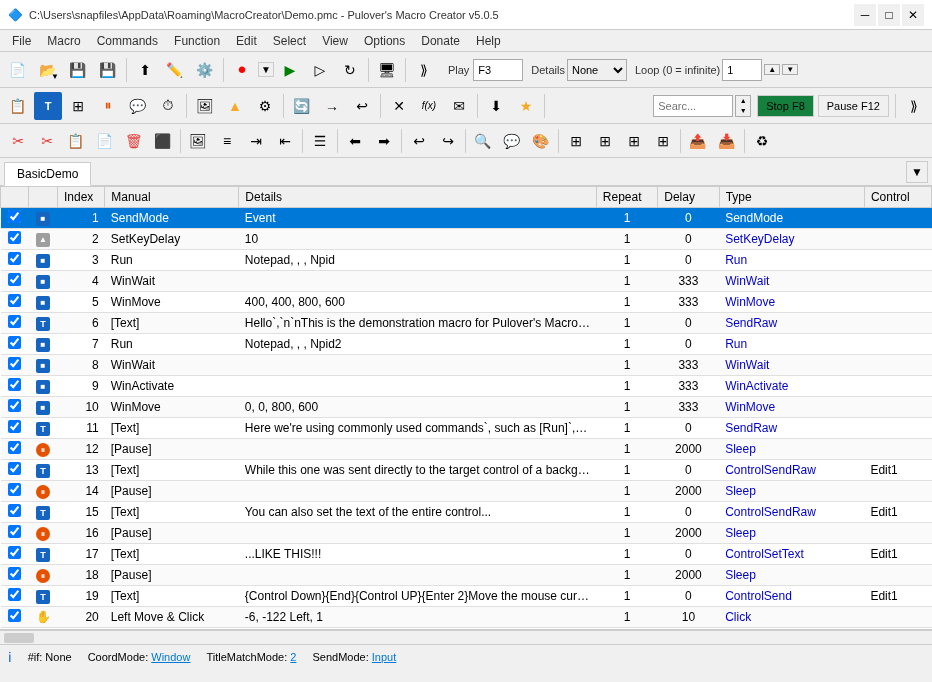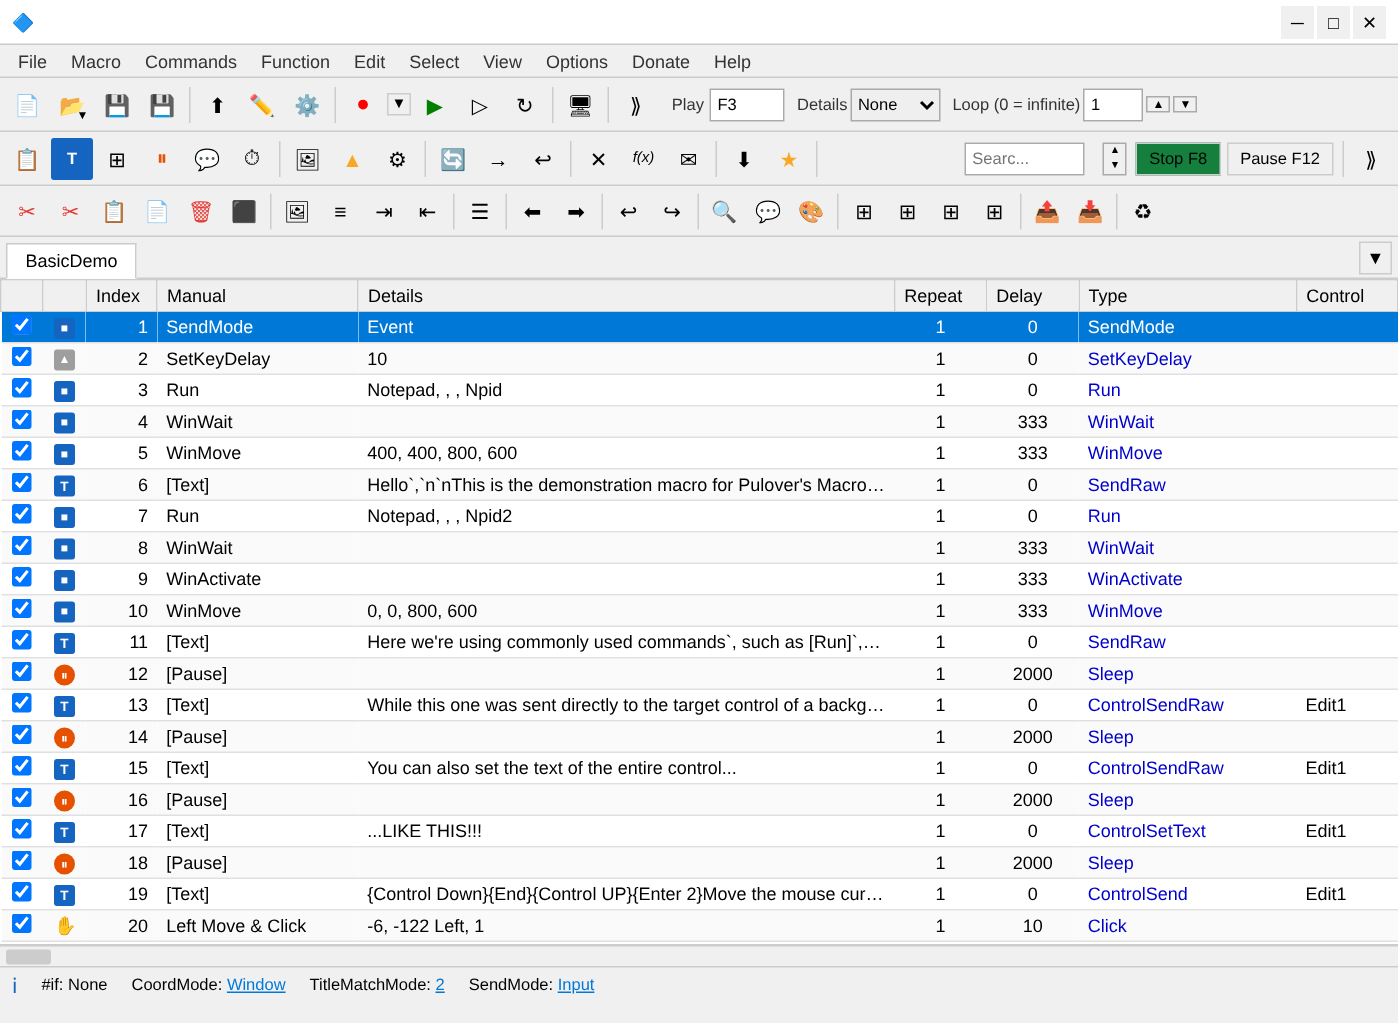--- a/index.html
+++ b/index.html
@@ -20,21 +20,21 @@
     .tb-btn { width: 28px; height: 28px; border: 1px solid transparent; background: transparent; cursor: pointer; display: flex; align-items: center; justify-content: center; font-size: 14px; border-radius: 2px; }
     .tb-separator { width: 1px; height: 24px; background: #ccc; margin: 0 2px; }
     
     
     .play-area { display: flex; align-items: center; gap: 4px; margin-left: 4px; }
     .play-label { font-size: 11px; color: #333; }
     .play-input { width: 50px; height: 22px; border: 1px solid #aaa; background: white; padding: 0 4px; font-size: 11px; }
     .loop-input { width: 40px; height: 22px; border: 1px solid #aaa; background: white; padding: 0 4px; font-size: 11px; }
     
     
-    .search-area { display: flex; align-items: center; gap: 12px; }
+    .search-area { display: flex; align-items: center; gap: 2px; }
     .search-input { width: 80px; height: 22px; border: 1px solid #aaa; background: white; padding: 0 4px; font-size: 11px; }
     
     
     #toolbar2 { background: #f0f0f0; border-bottom: 1px solid #ccc; display: flex; align-items: center; padding: 2px 4px; gap: 2px; height: 36px; }
     
     
     #toolbar3 { background: #f0f0f0; border-bottom: 1px solid #ccc; display: flex; align-items: center; padding: 2px 4px; gap: 1px; height: 34px; }
     
     
     #tab-bar { background: #f0f0f0; border-bottom: 1px solid #ccc; display: flex; align-items: flex-end; padding: 0 4px; height: 28px; }
@@ -72,20 +72,21 @@
     .checkbox-cell { font-size: 11px; }
     
     #scrollbar-h { height: 14px; background: #f0f0f0; border-top: 1px solid #ccc; display: flex; align-items: center; padding: 0 2px; }
   </style>
 </head>
 <body>
 
 <div id="title-bar">
   <div id="title-bar-left">
     <span>🔷</span>
+    <span style="font-size:11px;">C:\Users\snapfiles\AppData\Roaming\MacroCreator\Demo.pmc - Pulover's Macro Creator v5.0.5</span>
   </div>
   <div id="title-bar-controls">
     <button class="win-btn">─</button>
     <button class="win-btn">□</button>
     <button class="win-btn win-btn-close">✕</button>
   </div>
 </div>
 
 <div id="menu-bar">
   <span class="menu-item">File</span>

